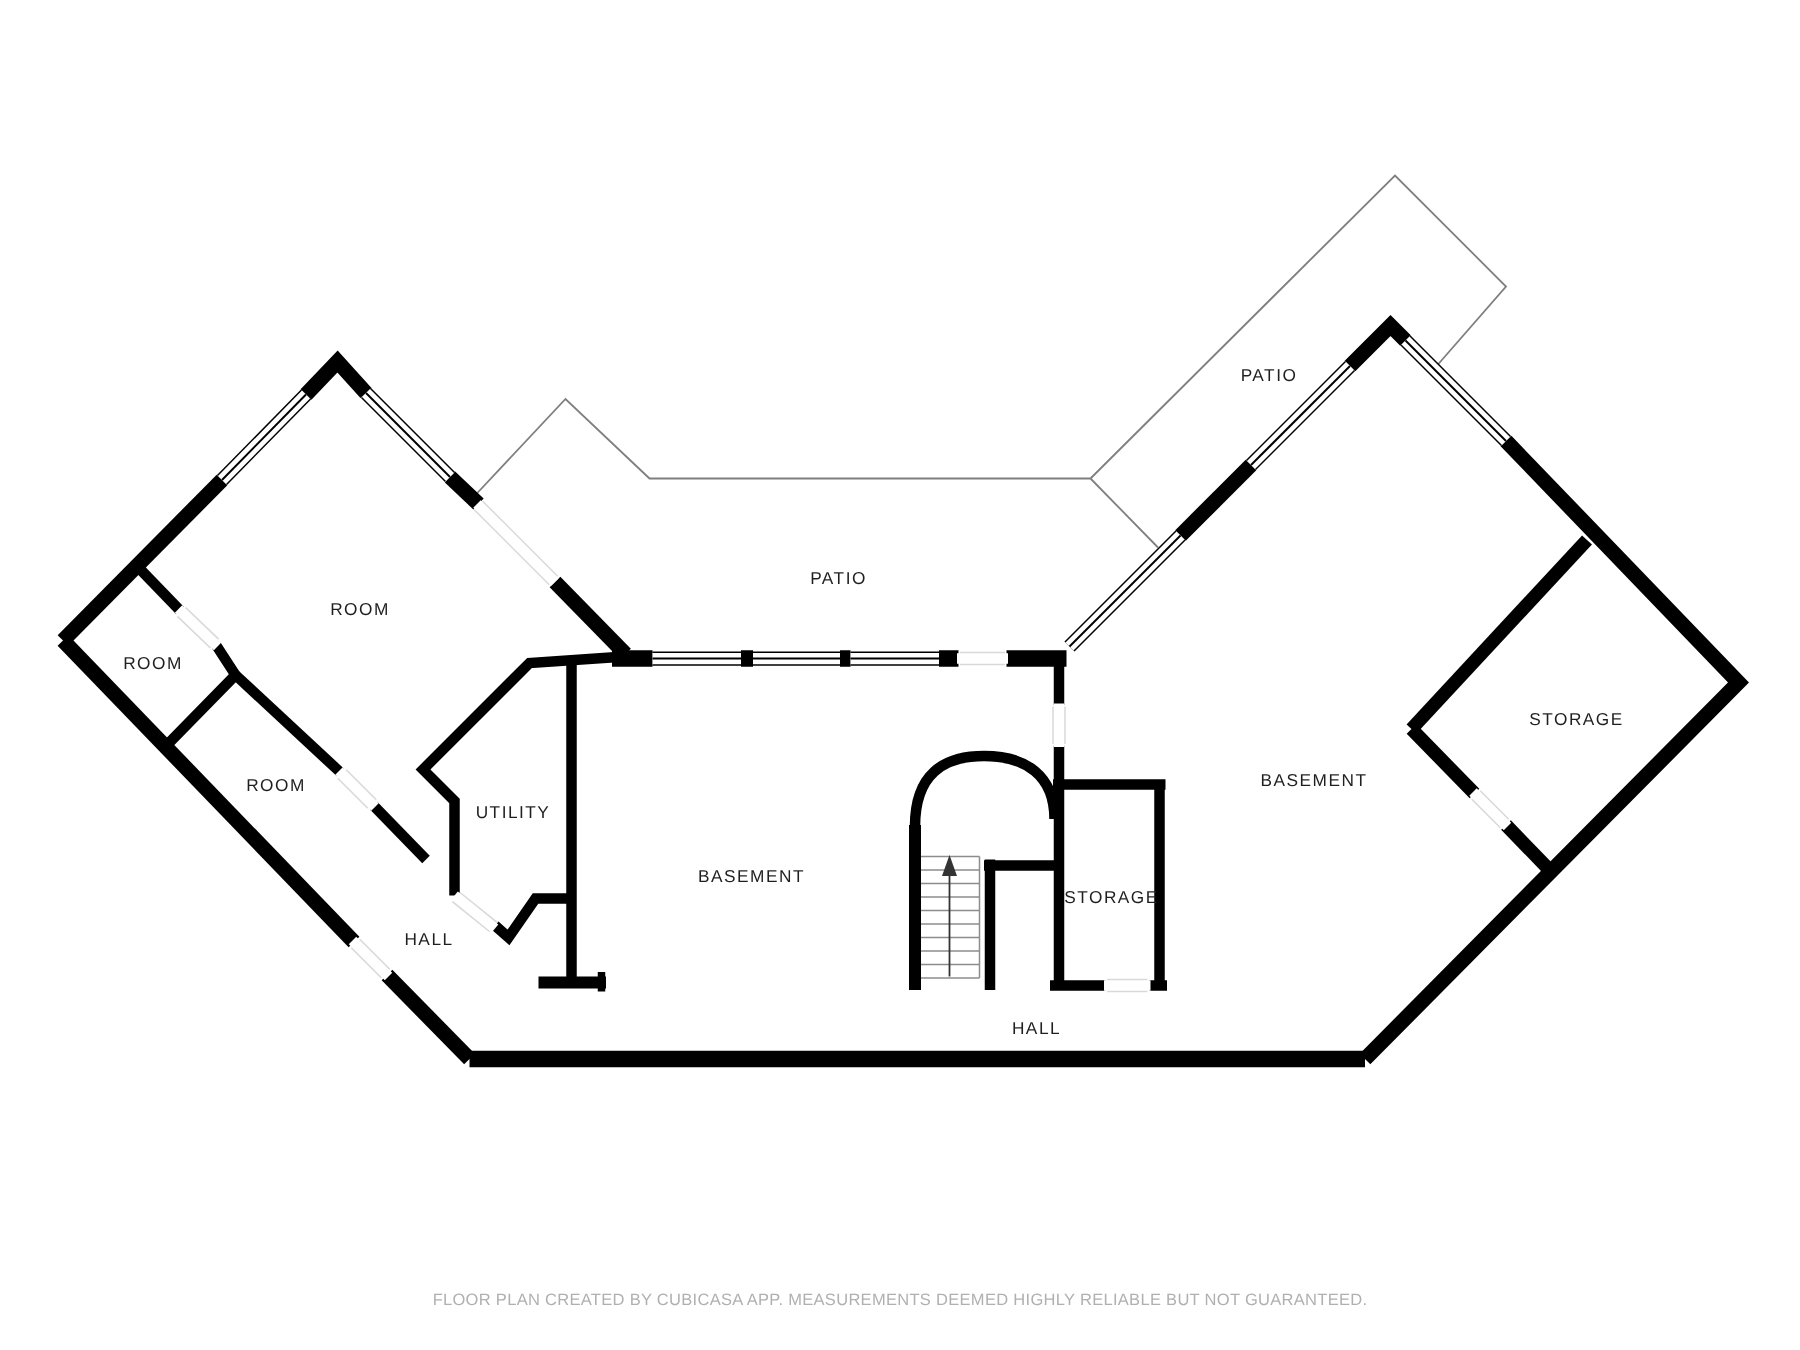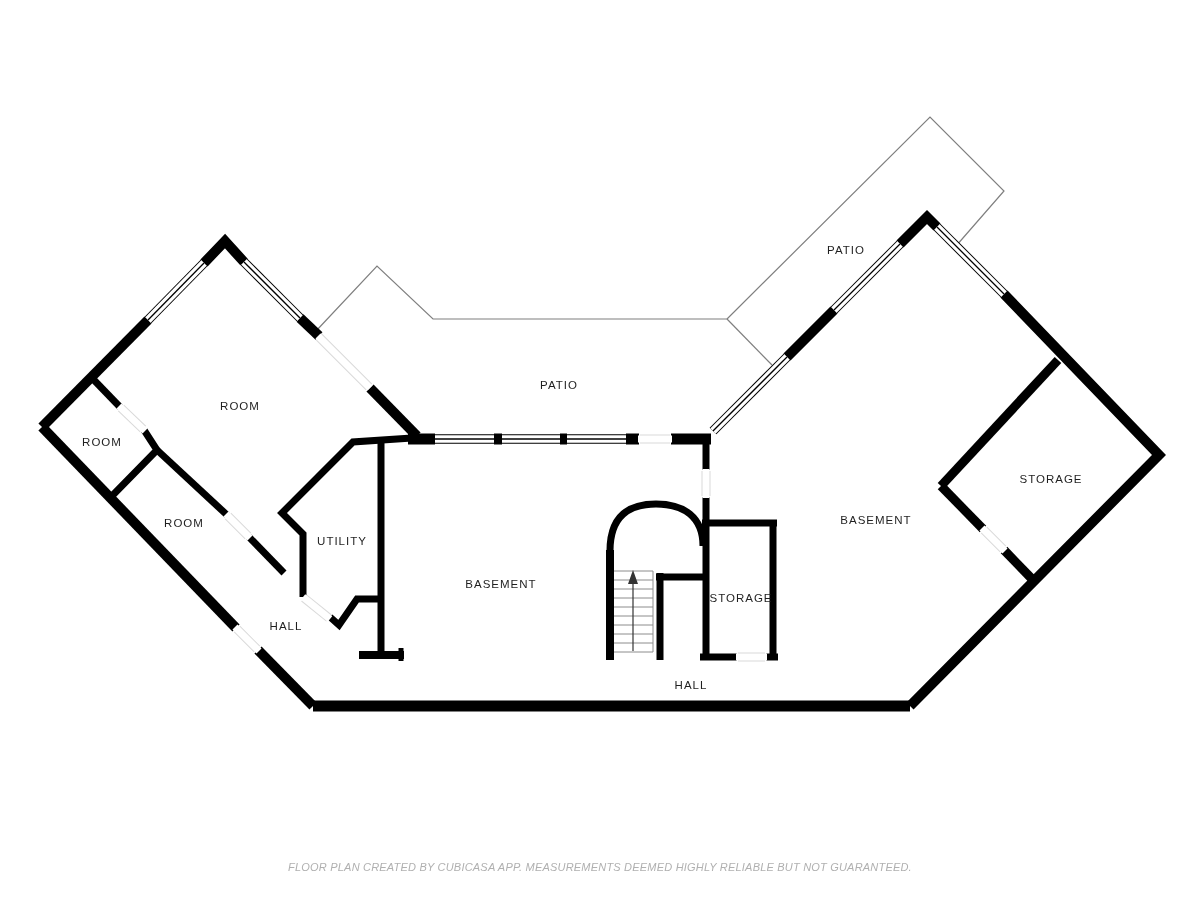--- a/index.html
+++ b/index.html
@@ -15,21 +15,21 @@
   .win-mid{stroke:#000000;stroke-width:1.3;fill:none;stroke-linecap:butt;}
   .door-outer{stroke:#d9d9d9;stroke-width:9;fill:none;stroke-linecap:butt;}
   .door-inner{stroke:#ffffff;stroke-width:7;fill:none;stroke-linecap:butt;}
   .patio-line{stroke:#7f7f7f;stroke-width:1.2;fill:none;stroke-linejoin:miter;}
   .tread{stroke:#8c8c8c;stroke-width:1;}
   .arrow-line{stroke:#333333;stroke-width:1.2;}
   .copyright{position:absolute;left:5px;top:835px;font-family:"DejaVu Serif", serif;
              font-weight:700;font-size:30px;letter-spacing:1px;color:#000000;
              text-shadow:6px -3px 0 #dcdcdc;white-space:nowrap;}
   .disclaimer{position:absolute;left:0;right:0;top:861px;text-align:center;
-              font-size:11px;letter-spacing:0.2px;color:#b0b0b0;white-space:nowrap;font-style:italic;}
+              font-size:11px;letter-spacing:0.2px;color:#b0b0b0;white-space:nowrap;}
 </style>
 </head>
 <body>
 
 <div class="stage">
 
   <svg class="plan-svg" width="1200" height="900" viewBox="0 0 1200 900">
 
     <g>
       <path class="patio-line" d="M316,331 L377,266 L433,319 L727,319"></path>

